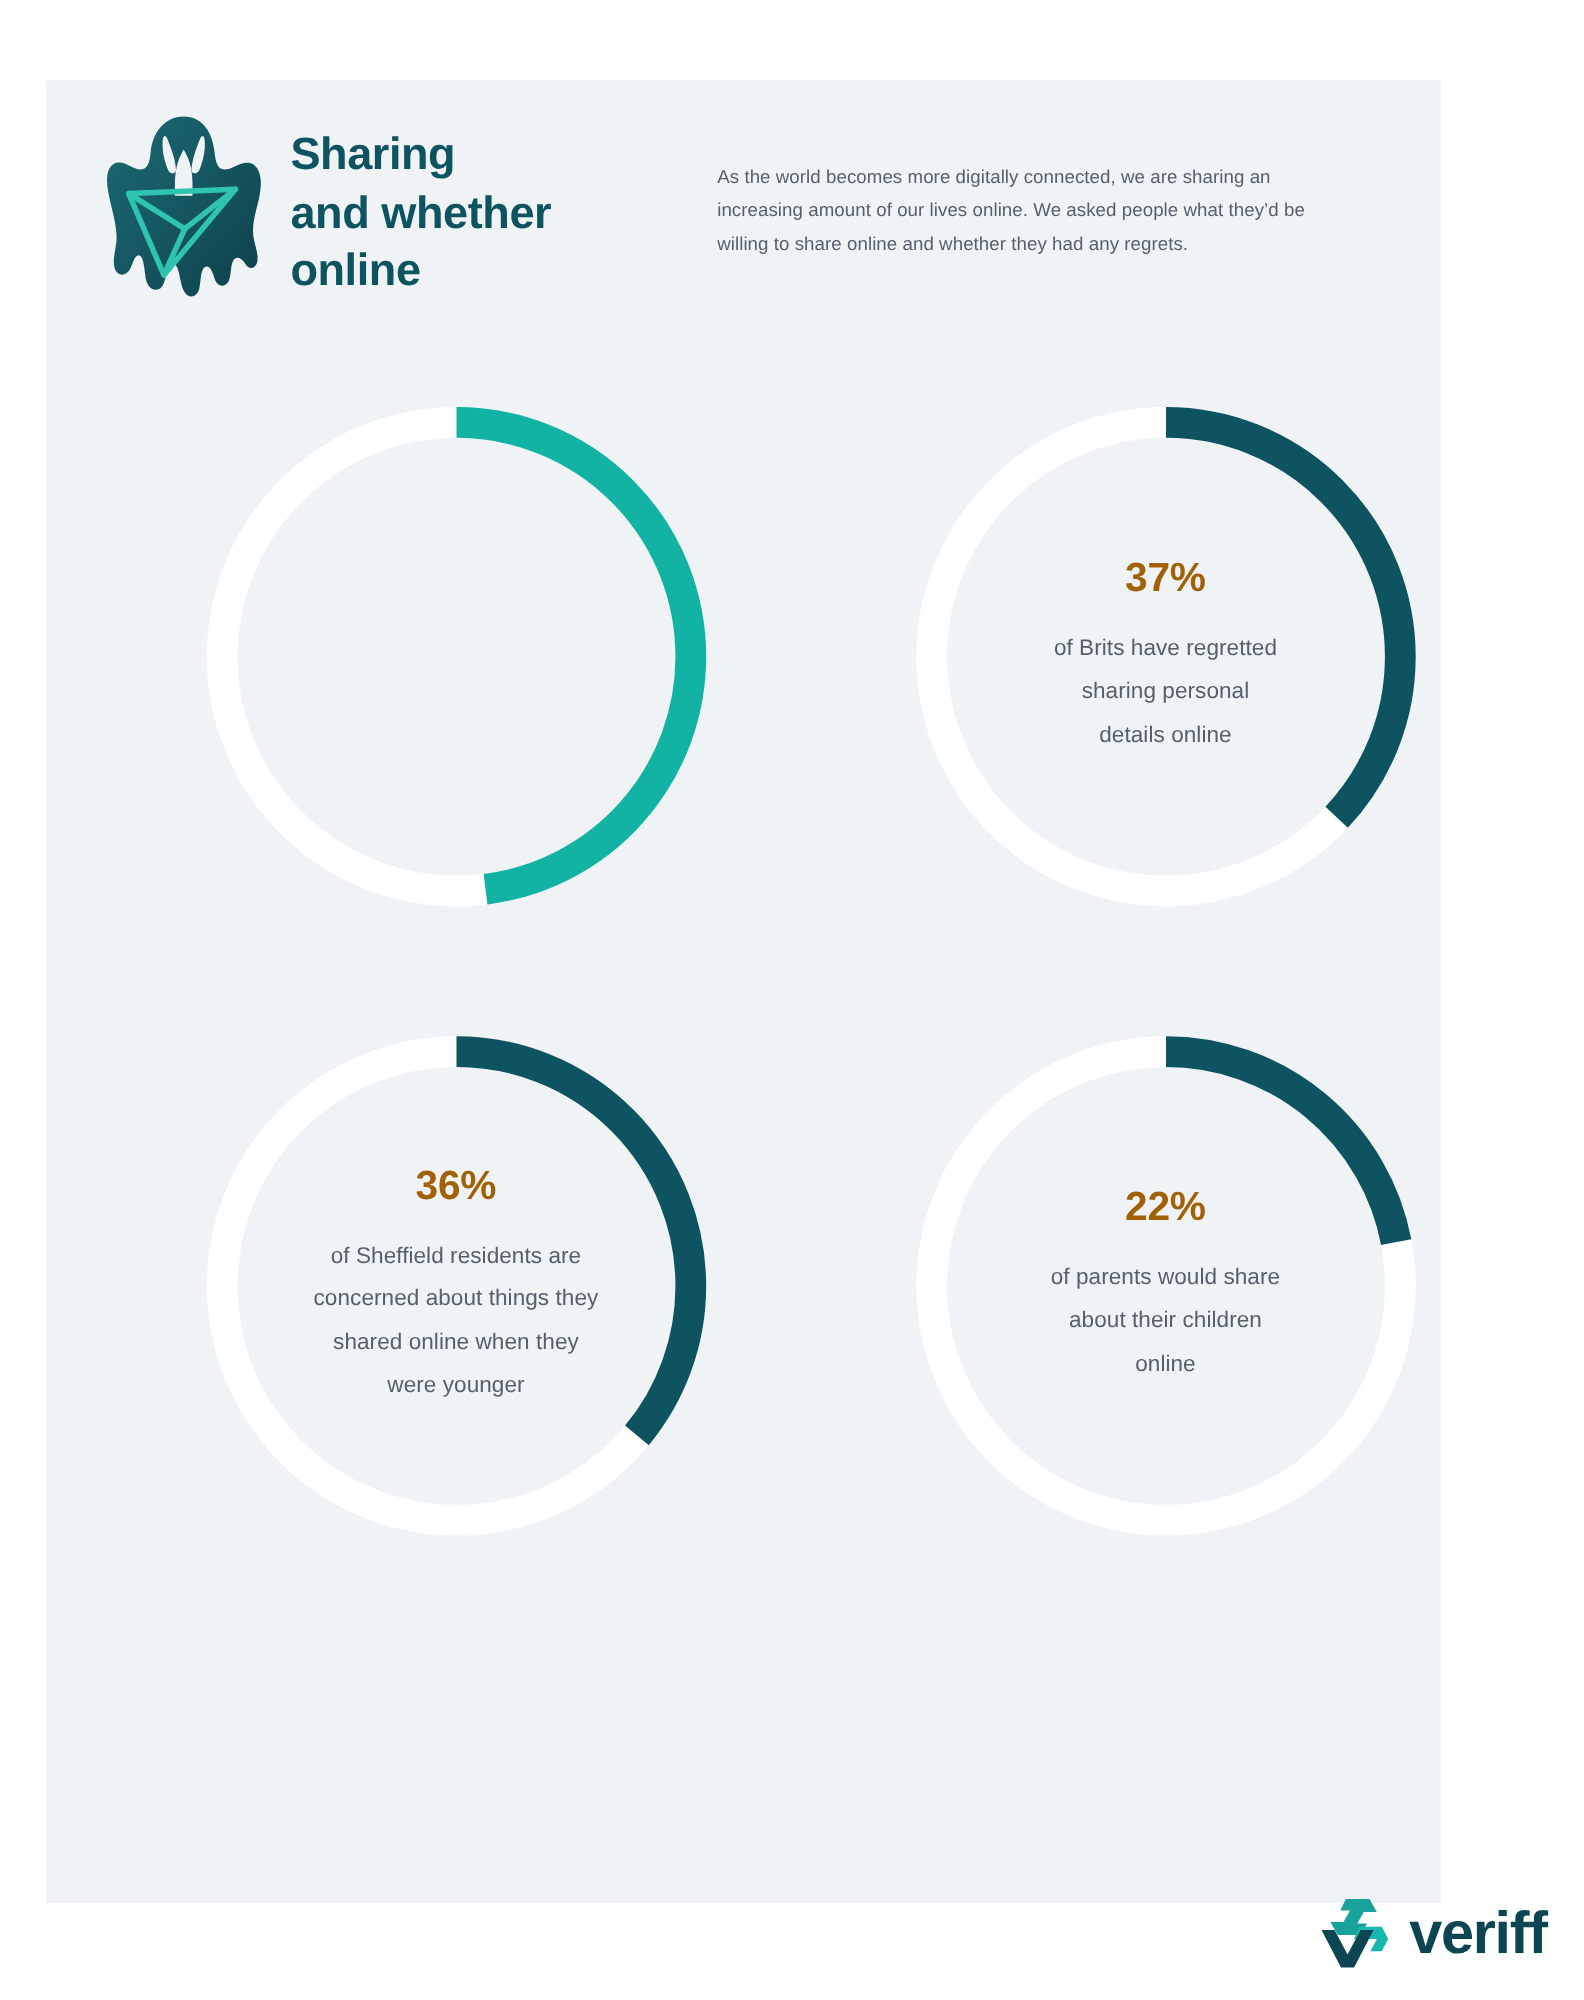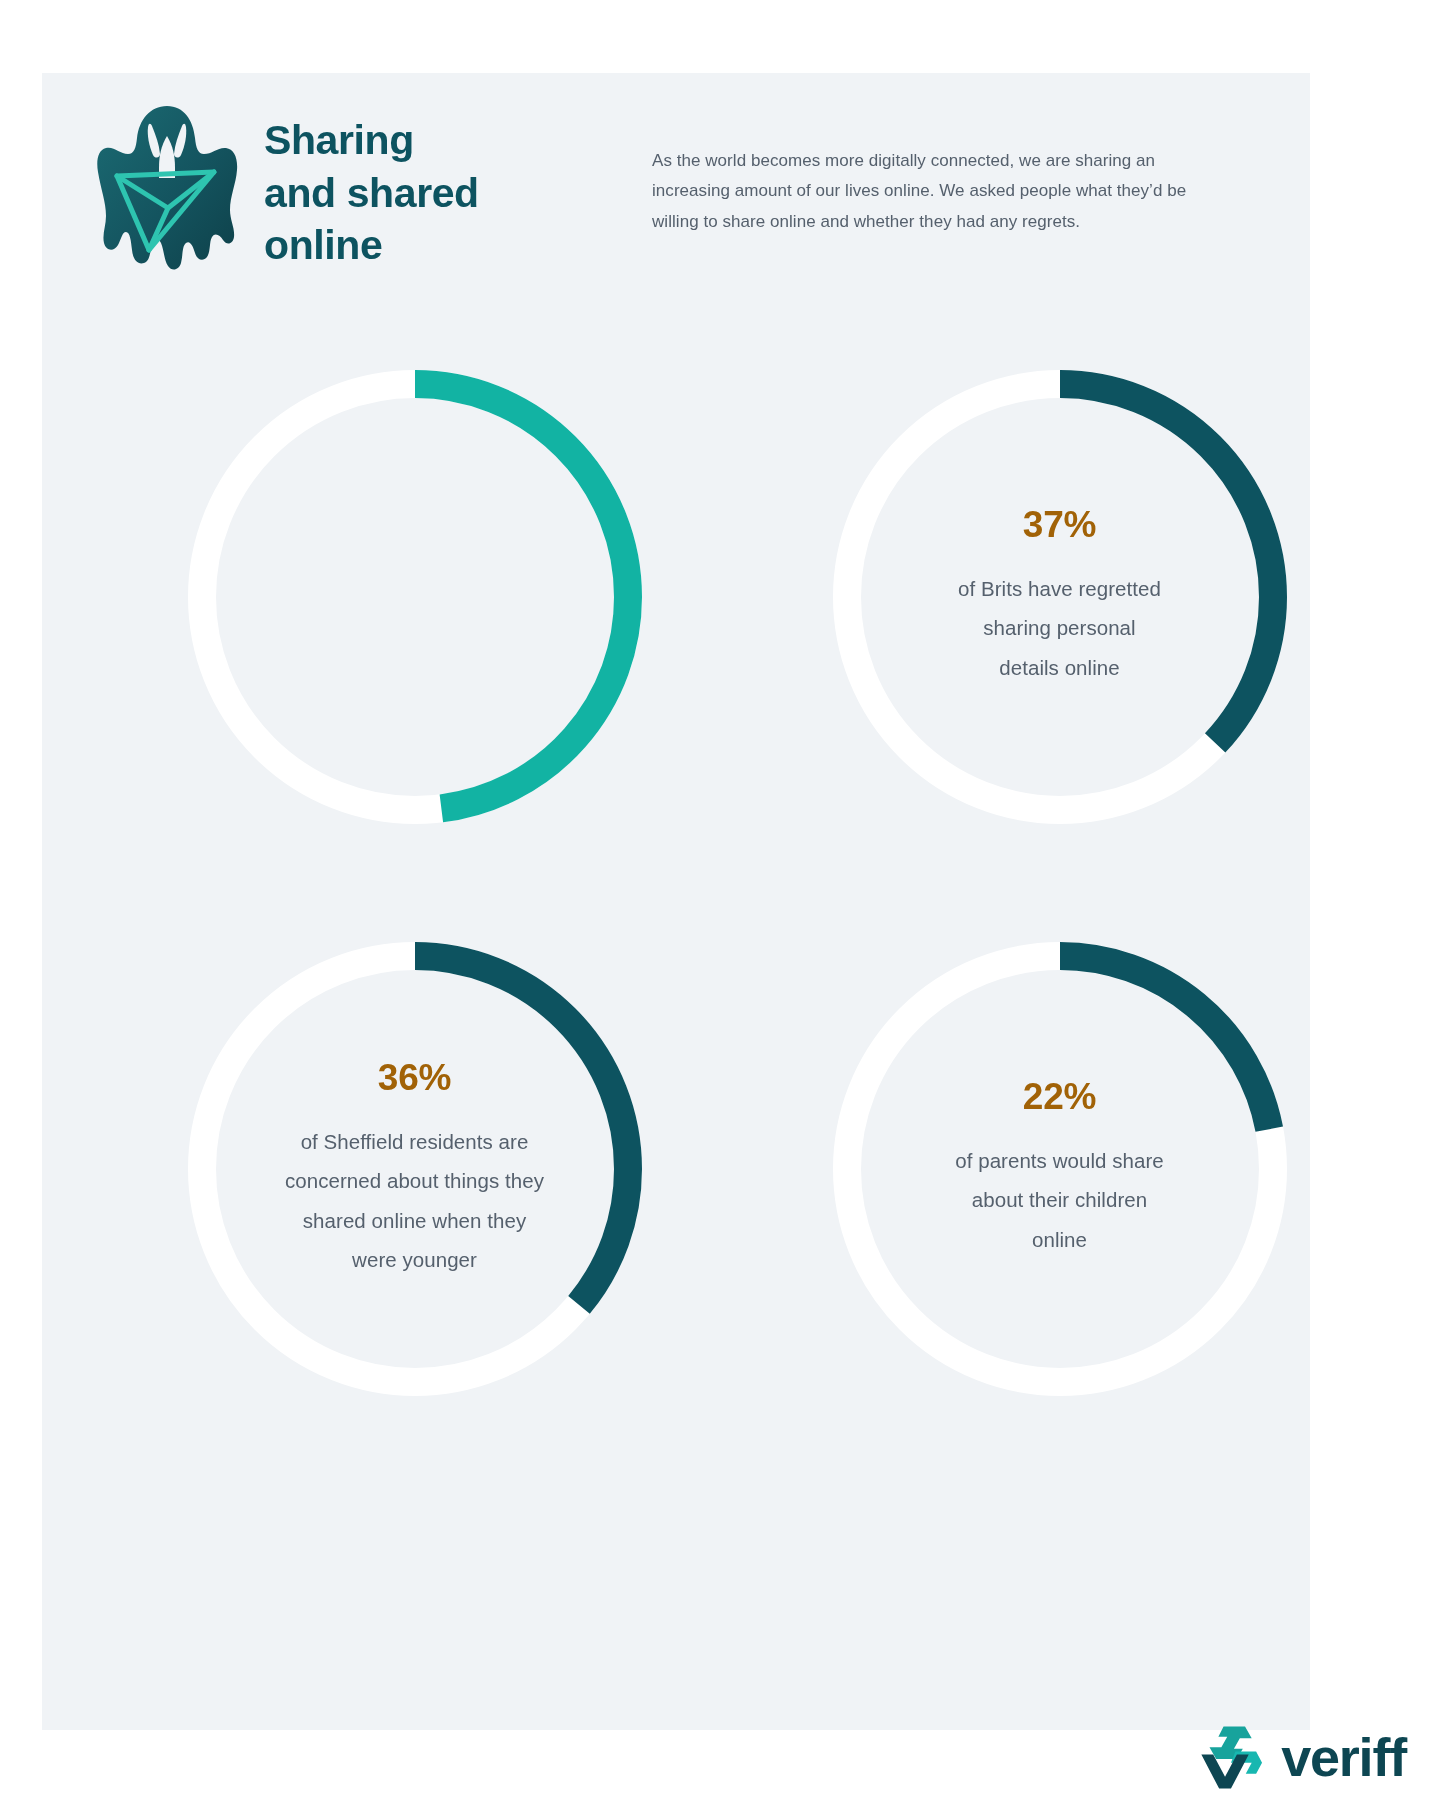--- a/index.html
+++ b/index.html
@@ -213,21 +213,21 @@
             <g fill="none" stroke="#2ec4b0" stroke-width="5" stroke-linejoin="round" stroke-linecap="round">
               <path d="M25 78 L 122 74 L 57 152 Z"></path>
               <path d="M25 78 L 76 110 L 122 74"></path>
               <path d="M76 110 L 57 152"></path>
             </g>
           </svg>
         </div>
 
         <div class="headline">
           <div>Sharing</div>
-          <div>and shared</div>
+          <div>and whether</div>
           <div>online</div>
         </div>
       </div>
 
       <div class="intro">As the world becomes more digitally connected, we are sharing an increasing amount of our lives online. We asked people what they’d be willing to share online and whether they had any regrets.</div>
     </div>
 
     <div class="grid">
 
       <div class="cell">

